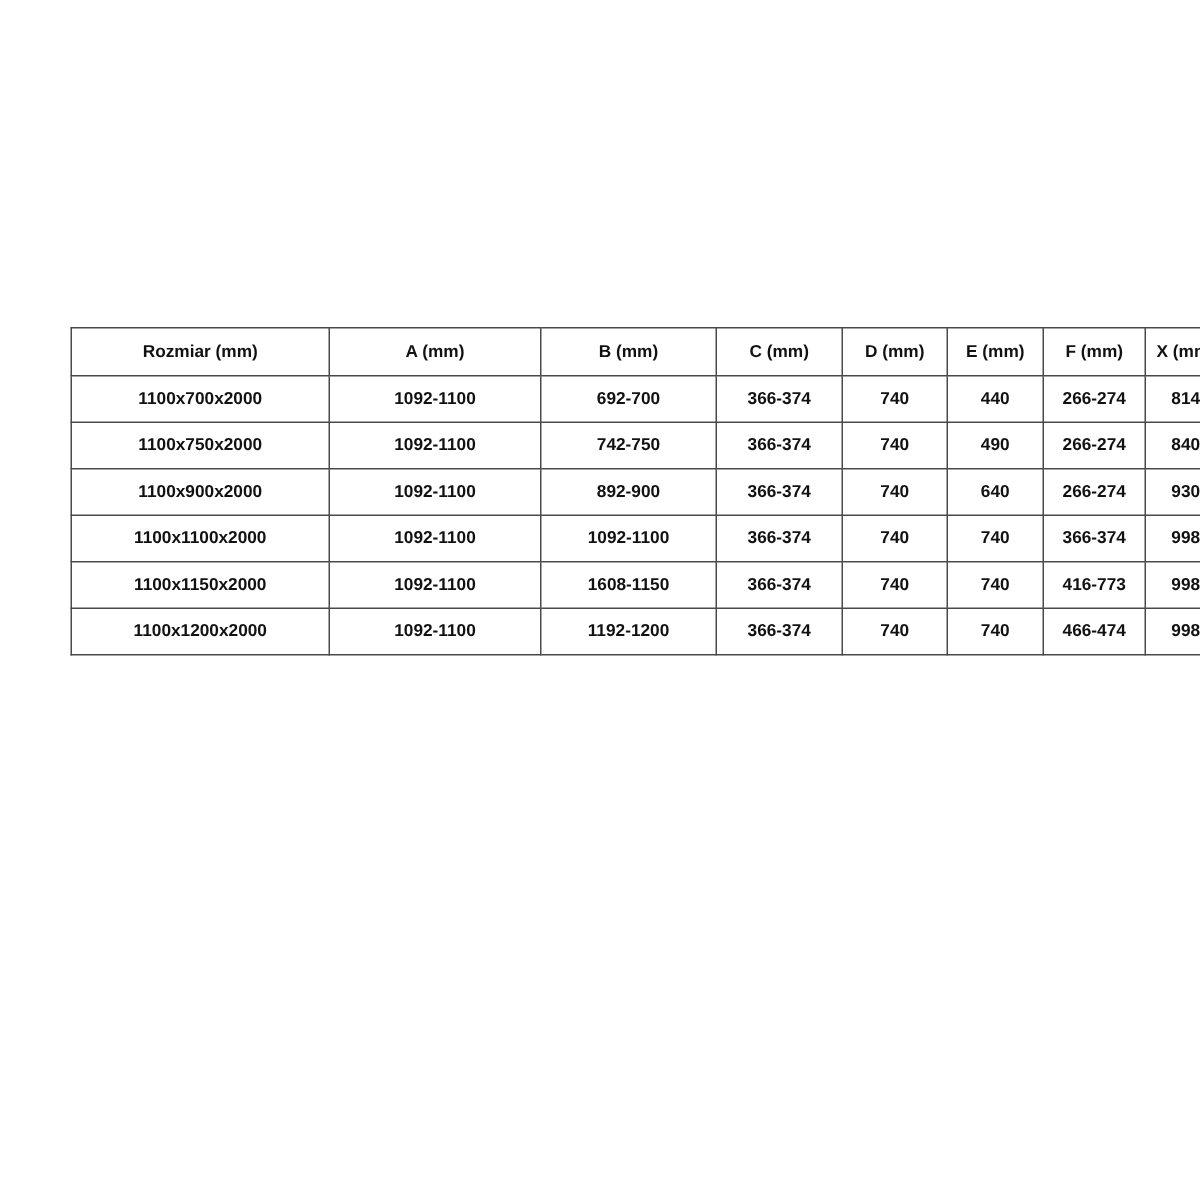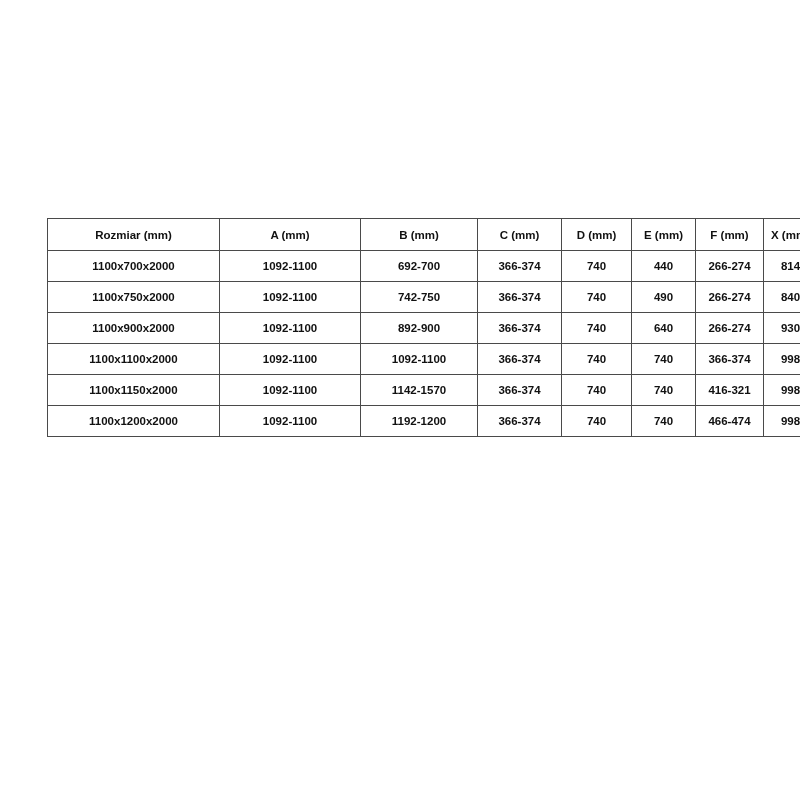--- a/index.html
+++ b/index.html
@@ -124,25 +124,25 @@
           <td>1092-1100</td>
           <td>366-374</td>
           <td>740</td>
           <td>740</td>
           <td>366-374</td>
           <td>998</td>
         </tr>
         <tr>
           <td>1100x1150x2000</td>
           <td>1092-1100</td>
-          <td>1142-1570</td>
+          <td>1608-1150</td>
           <td>366-374</td>
           <td>740</td>
           <td>740</td>
-          <td>416-321</td>
+          <td>416-773</td>
           <td>998</td>
         </tr>
         <tr>
           <td>1100x1200x2000</td>
           <td>1092-1100</td>
           <td>1192-1200</td>
           <td>366-374</td>
           <td>740</td>
           <td>740</td>
           <td>466-474</td>

